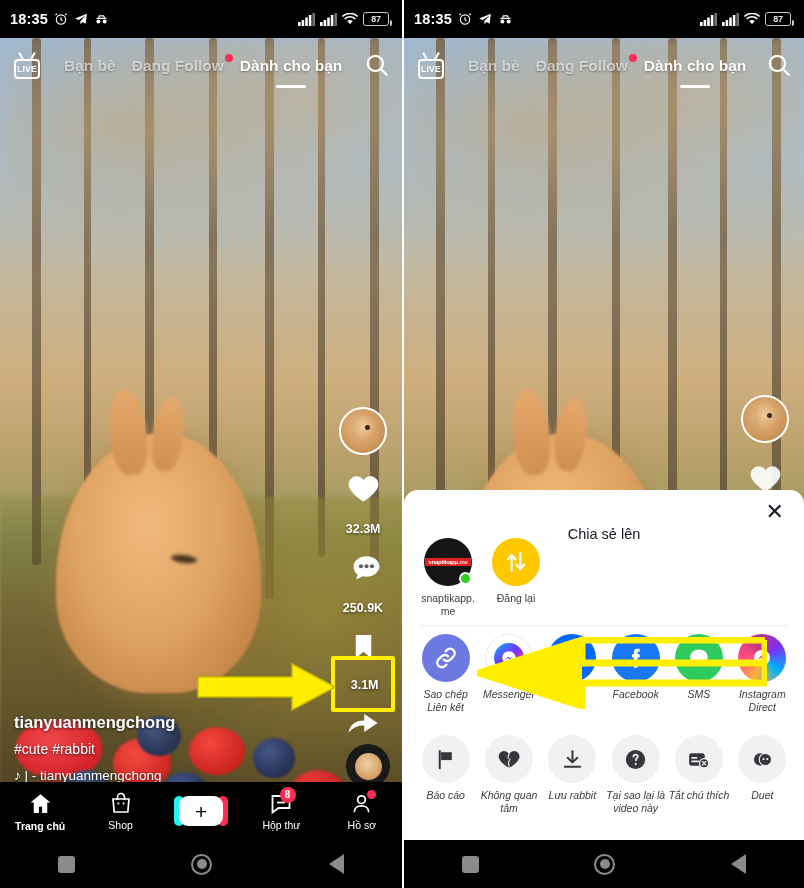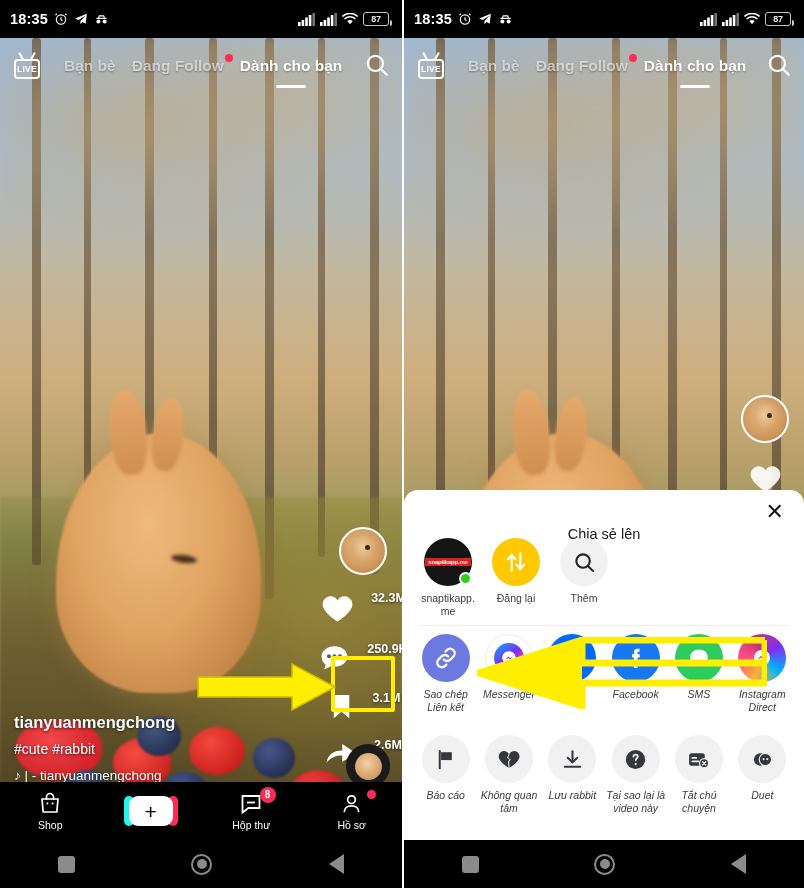--- a/index.html
+++ b/index.html
@@ -140,21 +140,21 @@
     width: 48px; height: 48px; border-radius: 50%;
     border: 2px solid #fff; overflow: hidden; position: relative;
     background: radial-gradient(circle at 45% 42%, #e8c08c, #c99155 70%, #8d9a56 100%);
   }
   .rail-avatar .a-face {
     position: absolute; left: 22%; top: 16%; width: 60%; height: 62%;
     background: radial-gradient(ellipse at 45% 40%, #f0cb9b, #d4a066 70%);
     border-radius: 50% 50% 45% 45%;
   }
   .rail-avatar .a-eye { position:absolute; width:5px;height:5px;background:#3a2816;border-radius:50%; left: 55%; top: 36%; }
-  .rail-item { display: flex; flex-direction: row; align-items: flex-start; gap: 16px; }
+  .rail-item { display: flex; flex-direction: column; align-items: flex-end; gap: 16px; }
   .rail-count { font-size: 12.5px; font-weight: 700; text-shadow: 0 1px 3px rgba(0,0,0,.6); }
 
   
   .caption {
     position: absolute; left: 14px; bottom: 105px; width: 268px;
     color: #fff; z-index: 40;
   }
   .cap-user { font-size: 16.5px; font-weight: 700; margin-bottom: 9px; text-shadow: 0 1px 3px rgba(0,0,0,.7); }
   .cap-tags { font-size: 14px; margin-bottom: 11px; text-shadow: 0 1px 3px rgba(0,0,0,.7); }
   .cap-music { font-size: 13.5px; display: flex; align-items: center; gap: 6px; text-shadow: 0 1px 3px rgba(0,0,0,.7); }
@@ -410,20 +410,26 @@
         <span class="disc-inner"></span>
       </div>
 
     <div class="yellow-box" style="left:331px; top:656px; width:64px; height:56px;"></div>
 
     <svg class="yellow-arrow-left" width="142" height="52" viewBox="0 0 142 52">
       <path d="M2 16 H96 V3 L139 26 L96 49 V36 H2 Z" fill="#ffee00" stroke="#c9bc00" stroke-width="1.5"></path>
     </svg>
 
     <div class="tabbar">
+      <div class="tb-item active">
+        <svg width="25" height="25" viewBox="0 0 24 24">
+            <path d="M12 3 2.5 11h3v10h5v-6h3v6h5V11h3z" fill="#fff"></path>
+          </svg>
+        <span class="tb-label">Trang chủ</span>
+      </div>
       <div class="tb-item">
         <svg width="22" height="24" viewBox="0 0 22 24" fill="none" stroke="#fff" stroke-width="1.7">
             <path d="M3 8h16l-1.2 13H4.2z"></path>
             <path d="M7.5 9V6a3.5 3.5 0 0 1 7 0v3"></path>
             <circle cx="8.4" cy="12.5" r="1" fill="#fff" stroke="none"></circle>
             <circle cx="13.6" cy="12.5" r="1" fill="#fff" stroke="none"></circle>
           </svg>
         <span class="tb-label">Shop</span>
       </div>
       <div class="tb-item">
@@ -574,29 +580,20 @@
           <span class="ic" style="background:#FFC800;">
             <svg width="26" height="26" viewBox="0 0 24 24" fill="none" stroke="#fff" stroke-width="2" stroke-linecap="round" stroke-linejoin="round">
                 <path d="M8 20V6"></path>
                 <path d="M4.5 9.5 8 5.6l3.5 3.9"></path>
                 <path d="M16 4v14"></path>
                 <path d="M12.5 14.5 16 18.4l3.5-3.9"></path>
               </svg>
           </span>
           <span class="cl">Đăng lại</span>
         </div>
-        <div class="cell">
-          <span class="ic" style="background:#F1F1F2;">
-            <svg width="23" height="23" viewBox="0 0 24 24" fill="none" stroke="#262626" stroke-width="2.2" stroke-linecap="round">
-                <circle cx="10.5" cy="10.5" r="7"></circle>
-                <path d="M15.6 15.6 21 21"></path>
-              </svg>
-          </span>
-          <span class="cl">Thêm</span>
-        </div>
       </div>
 
       <div class="divider"></div>
 
       <div class="row r2">
         <div class="cell">
           <span class="ic" style="background:#6C79E0;">
             <svg width="26" height="26" viewBox="0 0 24 24" fill="none" stroke="#fff" stroke-width="2.1" stroke-linecap="round">
                 <path d="M10 13.5a4.2 4.2 0 0 0 6 0l2.8-2.8a4.2 4.2 0 0 0-6-6L11.5 6"></path>
                 <path d="M14 10.5a4.2 4.2 0 0 0-6 0L5.2 13.3a4.2 4.2 0 0 0 6 6l1.2-1.2"></path>
@@ -693,21 +690,21 @@
         </div>
         <div class="cell">
           <span class="ic" style="background:#F1F1F2;">
             <svg width="25" height="25" viewBox="0 0 24 24">
                 <rect x="3" y="6" width="15" height="12" rx="2.4" fill="#35373c"></rect>
                 <path d="M6 10.5h4M6 13.8h6" stroke="#F1F1F2" stroke-width="1.7" stroke-linecap="round"></path>
                 <circle cx="17.4" cy="15.6" r="4.4" fill="#35373c" stroke="#F1F1F2" stroke-width="1.3"></circle>
                 <path d="m15.9 14.1 3 3M18.9 14.1l-3 3" stroke="#F1F1F2" stroke-width="1.5" stroke-linecap="round"></path>
               </svg>
           </span>
-          <span class="cl">Tắt chú chuyện</span>
+          <span class="cl">Tắt chú thích</span>
         </div>
         <div class="cell">
           <span class="ic" style="background:#F1F1F2;">
             <svg width="25" height="25" viewBox="0 0 26 26">
                 <circle cx="10.5" cy="13" r="6.4" fill="#35373c"></circle>
                 <circle cx="16" cy="13" r="6.4" fill="#35373c" stroke="#F1F1F2" stroke-width="1.2"></circle>
                 <circle cx="14.1" cy="12.6" r="1.1" fill="#F1F1F2"></circle>
                 <circle cx="18" cy="12.6" r="1.1" fill="#F1F1F2"></circle>
               </svg>
           </span>

